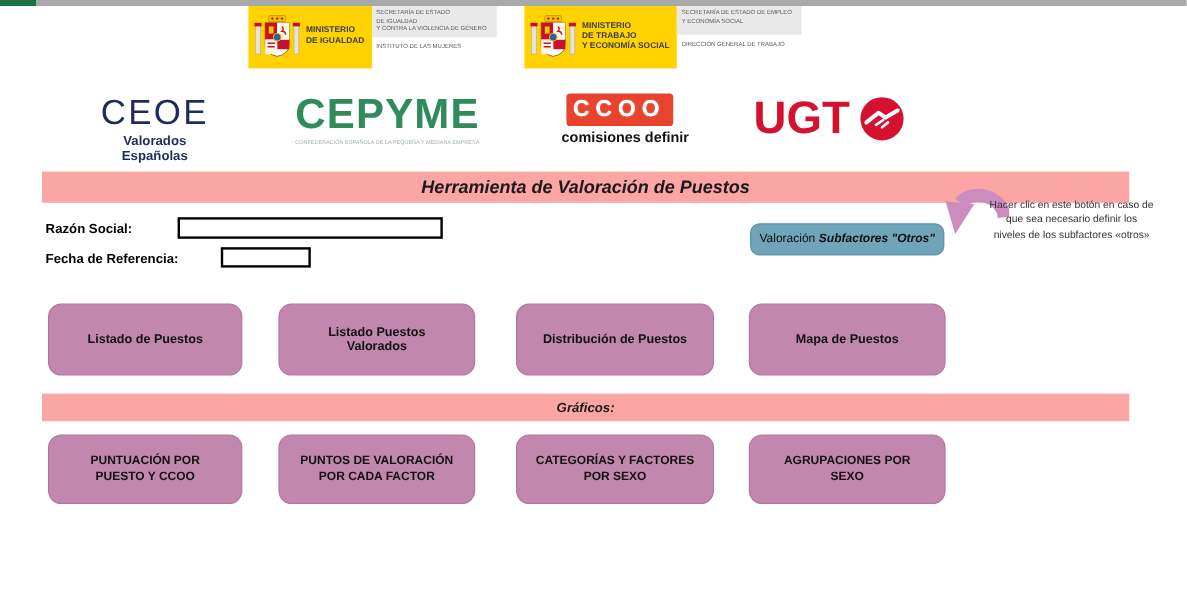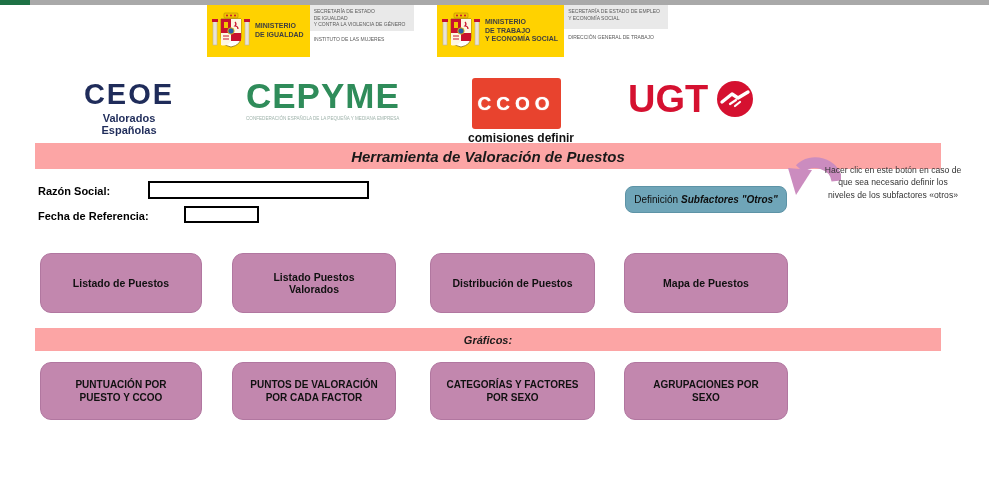--- a/index.html
+++ b/index.html
@@ -16,27 +16,27 @@
   .gov-name { font-size: 7px; font-weight: bold; color: #404040; line-height: 1.25; }
   .gov-text { width: 104px; display: flex; flex-direction: column; font-size: 5px; color: #5a5a5a; }
   .gov-sec { background: #e9e9e9; padding: 3px 4px; line-height: 1.3; min-height: 24px; }
   .gov-unit { padding: 5px 4px 0 4px; line-height: 1.2; }
 
   
   .arms { width: 40px; height: 44px; }
 
   
   .ceoe { position: absolute; left: 74px; top: 80px; width: 110px; text-align: center; }
-  .ceoe-title { font-size: 29px; font-weight: 700; color: #1f2c5a; letter-spacing: 2px; line-height: 1; }
+  .ceoe-title { font-size: 29px; font-weight: 400; color: #1f2c5a; letter-spacing: 2px; line-height: 1; }
   .ceoe-sub { font-size: 11px; font-weight: bold; color: #1f2c5a; margin-top: 3px; }
   .cepyme { position: absolute; left: 246px; top: 78px; width: 150px; text-align: left; }
   .cepyme-title { font-size: 35px; font-weight: 800; color: #2f8c5a; letter-spacing: 1px; line-height: 1; }
   .cepyme-sub { font-size: 4.6px; color: #9fb3ab; margin-top: 3px; white-space: nowrap; }
   .ccoo { position: absolute; left: 468px; top: 78px; width: 96px; text-align: center; }
-  .ccoo-box { background: #e8432e; border-radius: 3px; padding: 16px 6px; display: inline-block; }
+  .ccoo-box { background: #e8432e; border-radius: 3px; padding: 4px 6px; display: inline-block; }
   .ccoo-title { font-size: 19px; font-weight: 800; color: #fff; letter-spacing: 5px; line-height: 1;
                 text-shadow: 0 0 1px #fff; }
   .ccoo-sub { font-size: 12px; font-weight: bold; color: #111; margin-top: 2px; white-space: nowrap; }
   .ugt { position: absolute; left: 628px; top: 80px; display: flex; align-items: center; gap: 8px; }
   .ugt-title { font-size: 38px; font-weight: 800; color: #d51130; line-height: 1; }
 
   
   .bar { position: absolute; left: 35px; width: 906px; background: #fca5a5; display: flex;
          align-items: center; justify-content: center; color: #1a1a1a; font-style: italic; }
   .title-bar { top: 143px; height: 26px; font-size: 15px; font-weight: bold; }
@@ -179,21 +179,21 @@
   </div>
 
   <div class="bar title-bar">Herramienta de Valoración de Puestos</div>
 
   <div class="form-label lbl-razon">Razón Social:</div>
   <input class="tx-input in-razon" value="" style="">
   <div class="form-label lbl-fecha">Fecha de Referencia:</div>
   <input class="tx-input in-fecha" value="" style="">
 
   <div class="teal-btn">
-    <span>Definición</span>
+    <span>Valoración</span>
     <span class="teal-em">Subfactores "Otros"</span>
   </div>
 
   <svg class="note-arrow" viewBox="0 0 54 46">
     <path d="M50 24 C 48 6, 24 0, 13 12" fill="none" stroke="#cb8cbf" stroke-width="11"></path>
     <polygon points="1,11 25,13 9,38" fill="#cb8cbf"></polygon>
   </svg>
   <div class="note">
     <div>Hacer clic en este botón en caso de</div>
     <div>que sea necesario definir los</div>

